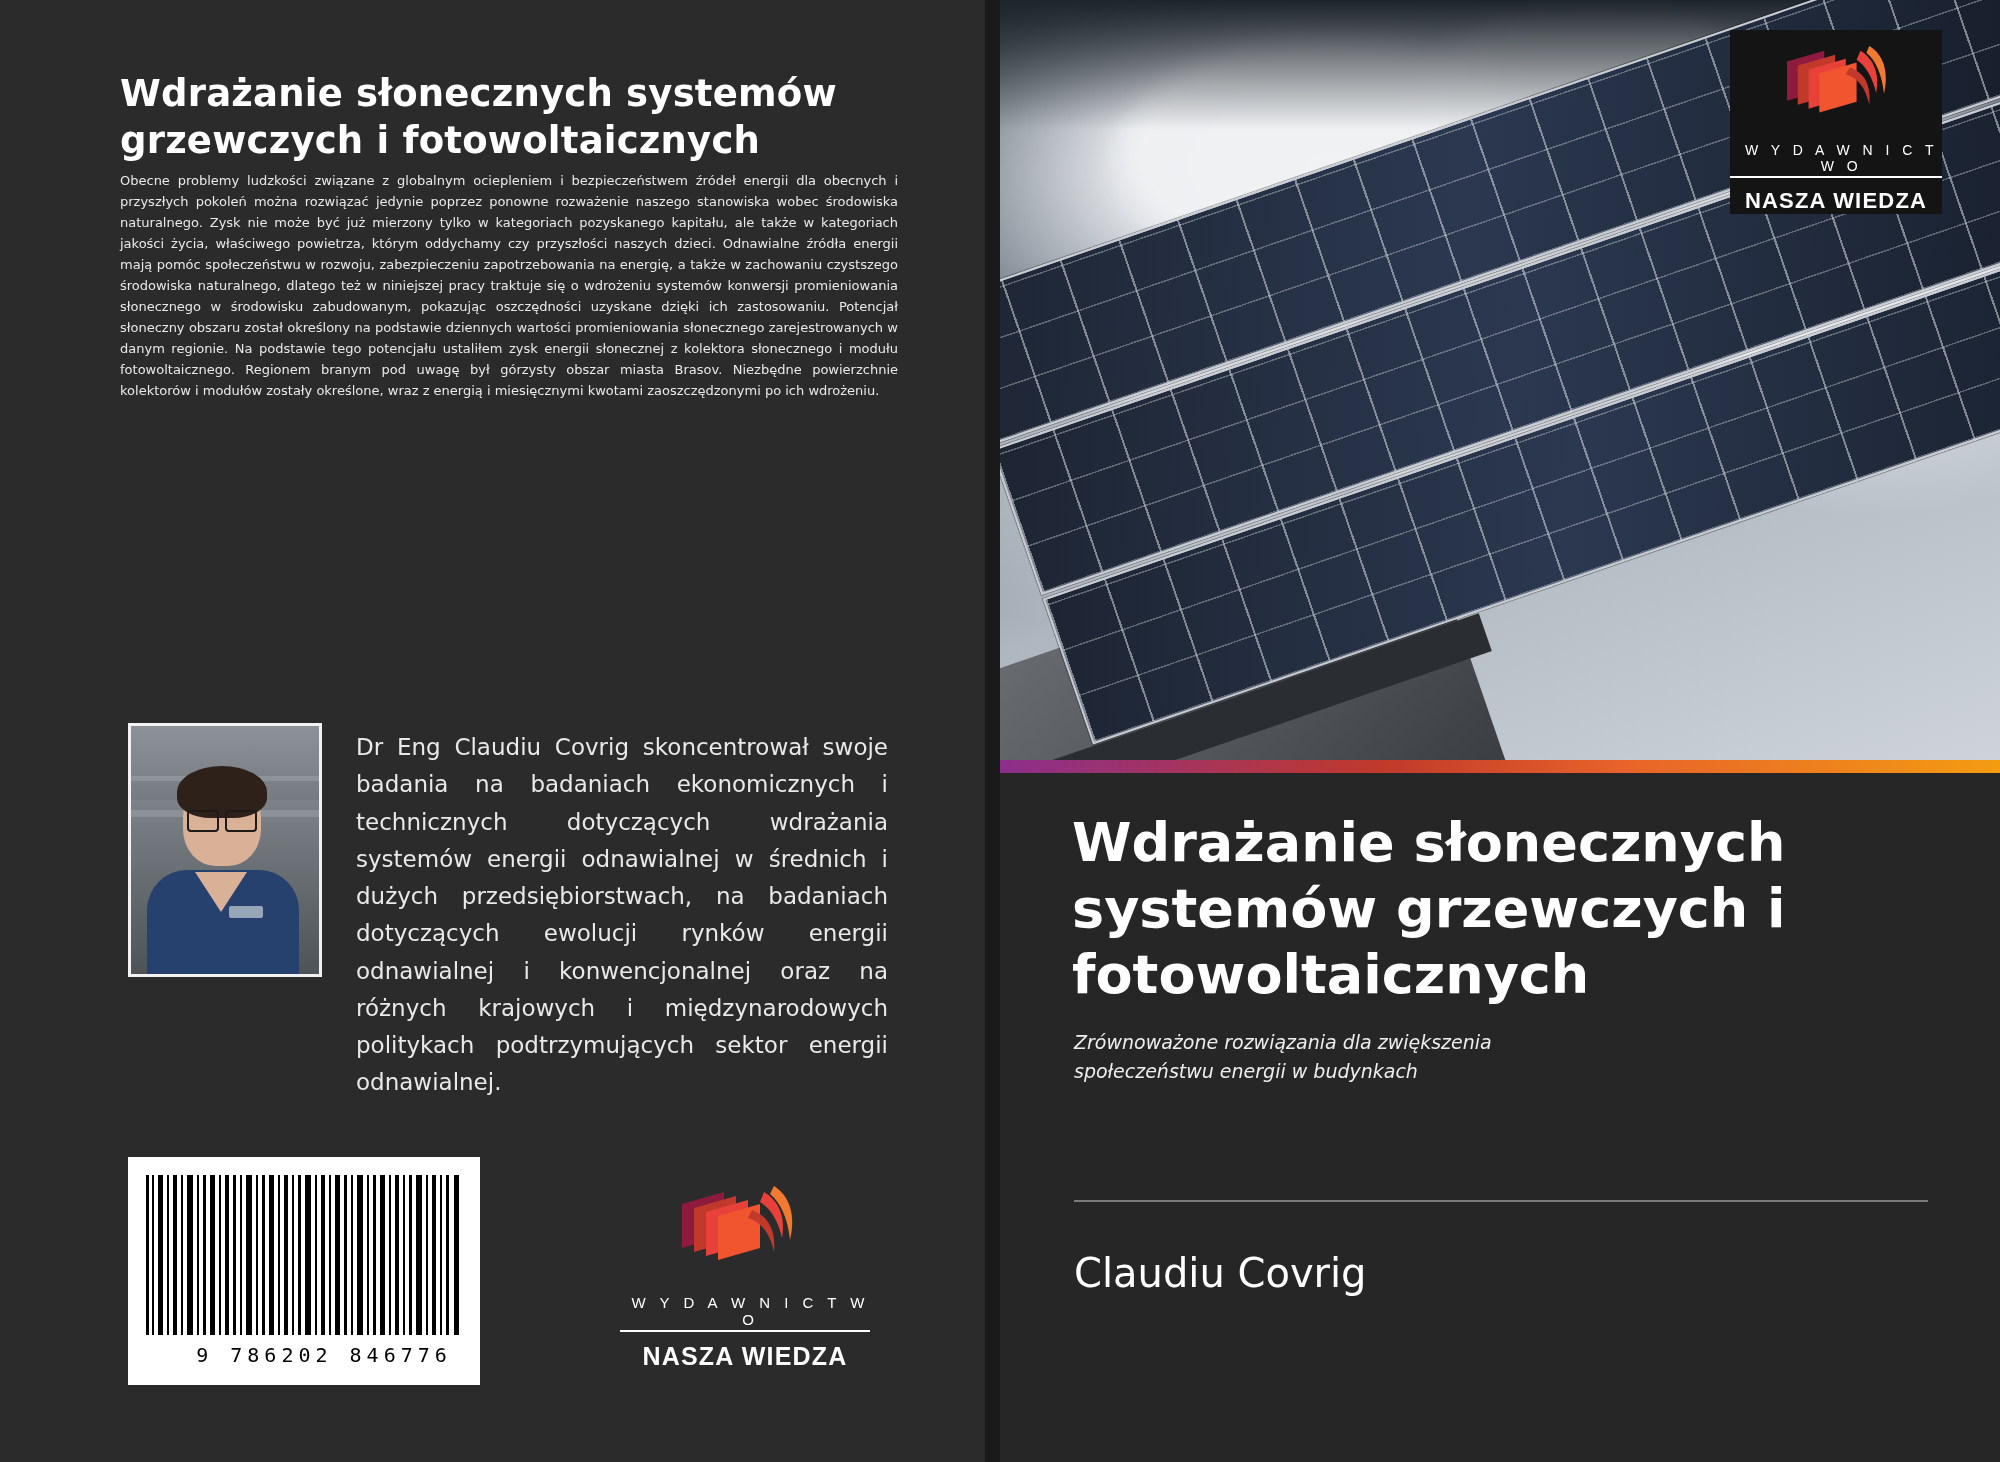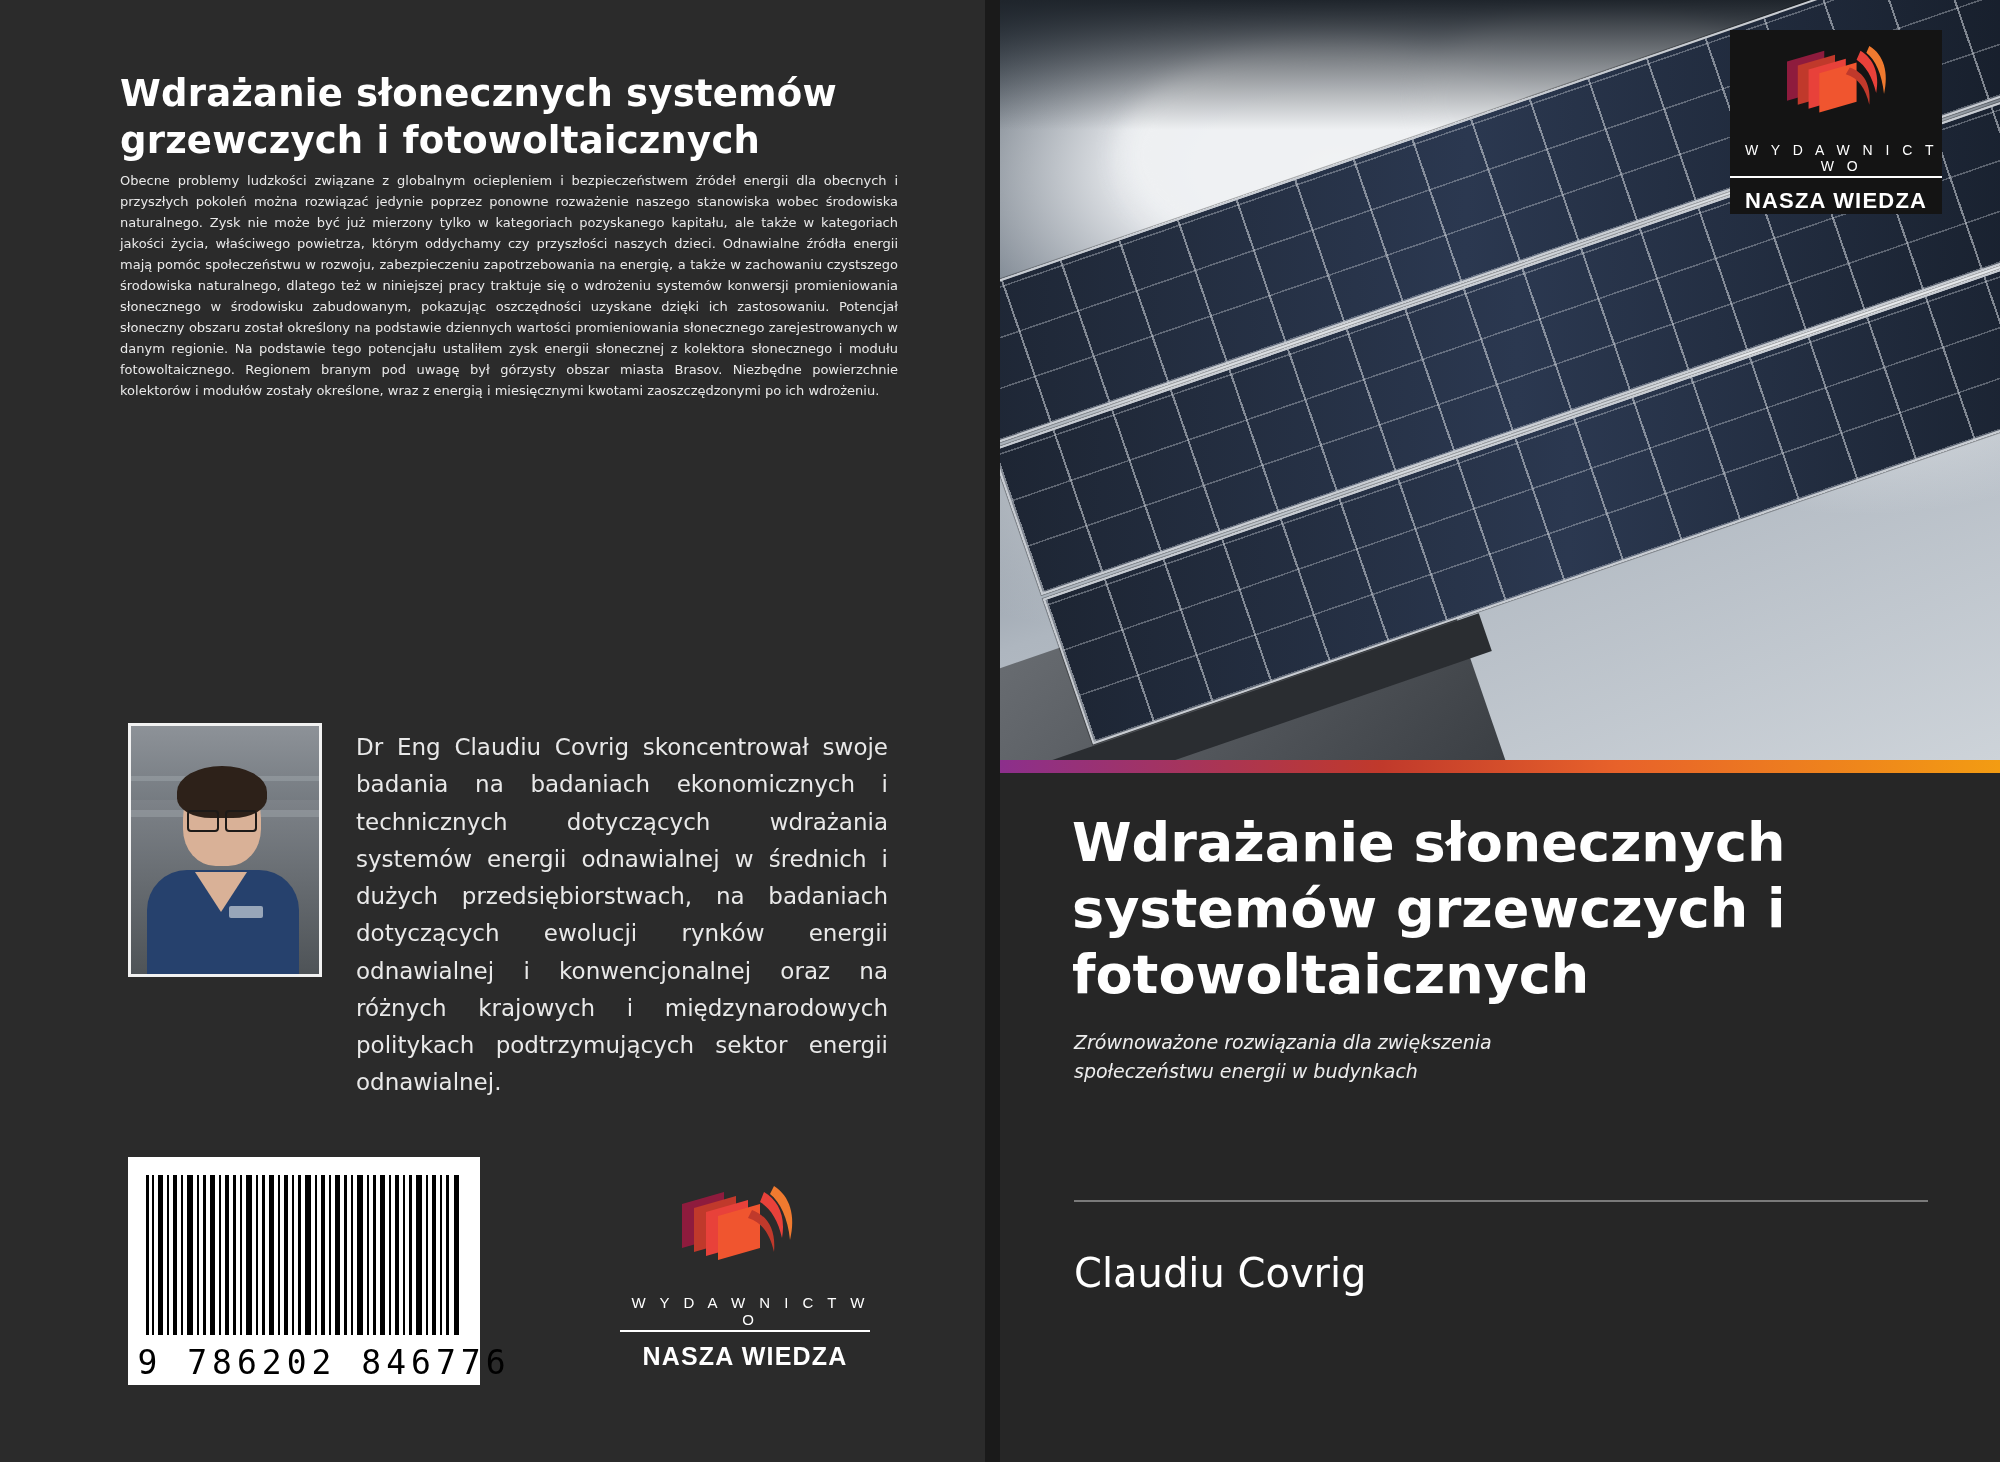--- a/index.html
+++ b/index.html
@@ -41,21 +41,21 @@
     border-radius:2px;}
 
   .author-text{position:absolute;left:228px;top:6px;width:532px;
     font-size:23px;line-height:1.62;color:#e9e9e9;text-align:justify;}
 
   
   .barcode-box{position:absolute;left:128px;top:1157px;width:352px;height:228px;background:#ffffff;
     padding:0;}
   .barcode-bars{position:absolute;left:18px;top:18px;width:316px;height:160px;}
   .barcode-num{position:absolute;left:0;top:186px;width:392px;text-align:center;
-    font-family:"DejaVu Sans Mono",monospace;font-size:33px;letter-spacing:5px;color:#000;}
+    font-family:"DejaVu Sans Mono",monospace;font-size:20px;letter-spacing:5px;color:#000;}
 
   
   .pub-back{position:absolute;left:620px;top:1180px;width:250px;height:180px;}
 
   
   .spine{position:absolute;left:985px;top:0;width:15px;height:1462px;background:#1a1a1a;}
 
   
   .front{position:absolute;left:1000px;top:0;width:1000px;height:1462px;background:#262626;}
 

